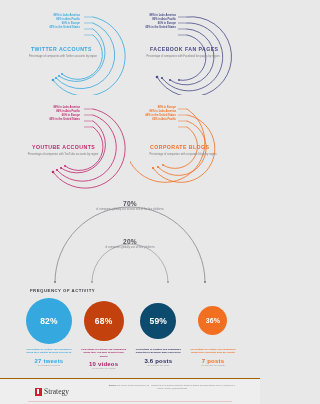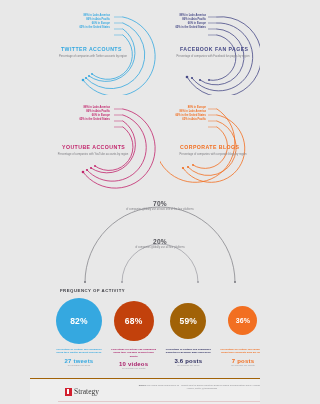--- a/index.html
+++ b/index.html
@@ -3,21 +3,21 @@
 <meta charset="utf-8">
 <style>
   html,body{margin:0;padding:0;}
   body{
     width:260px;height:404px;
     background:#e8e8e8;
     font-family:"Liberation Sans", sans-serif;
     overflow:hidden;
     position:relative;
   }
-  .page{position:relative;width:260px;height:404px;margin-left:30px;}
+  .page{position:relative;width:260px;height:404px;}
 
   .quad{position:absolute;width:130px;height:95px;}
   .q-tl{left:0;top:0;}
   .q-tr{left:130px;top:0;}
   .q-bl{left:0;top:95px;}
   .q-br{left:130px;top:95px;}
 
   .arcsvg{position:absolute;left:0;top:0;width:130px;height:95px;}
 
   .legend{position:absolute;font-size:2.6px;line-height:3.9px;letter-spacing:.02px;}
@@ -218,21 +218,21 @@
       <div class="col">
         <div class="circ" style="width:40px;height:40px;background:#c2410c;margin-top:3px;">
           <span>68%</span>
         </div>
         <div class="cdesc" style="color:#a81d68;margin-top:7px;">Percentage of Fortune 100 companies using their YouTube account each month</div>
         <div class="cnum" style="color:#a81d68;">10 videos</div>
         <div class="cnum-sub">on average per month</div>
       </div>
 
       <div class="col">
-        <div class="circ" style="width:36px;height:36px;background:#a16207;margin-top:5px;">
+        <div class="circ" style="width:36px;height:36px;background:#0c4a6e;margin-top:5px;">
           <span>59%</span>
         </div>
         <div class="cdesc" style="color:#2b2b5e;margin-top:9px;">Percentage of Fortune 100 companies using their Facebook page each week</div>
         <div class="cnum" style="color:#2b2b5e;">3.6 posts</div>
         <div class="cnum-sub">on average per week</div>
       </div>
 
       <div class="col">
         <div class="circ" style="width:29px;height:29px;background:#f26f21;margin-top:8px;">
           <span style="font-size:7px;">36%</span>

